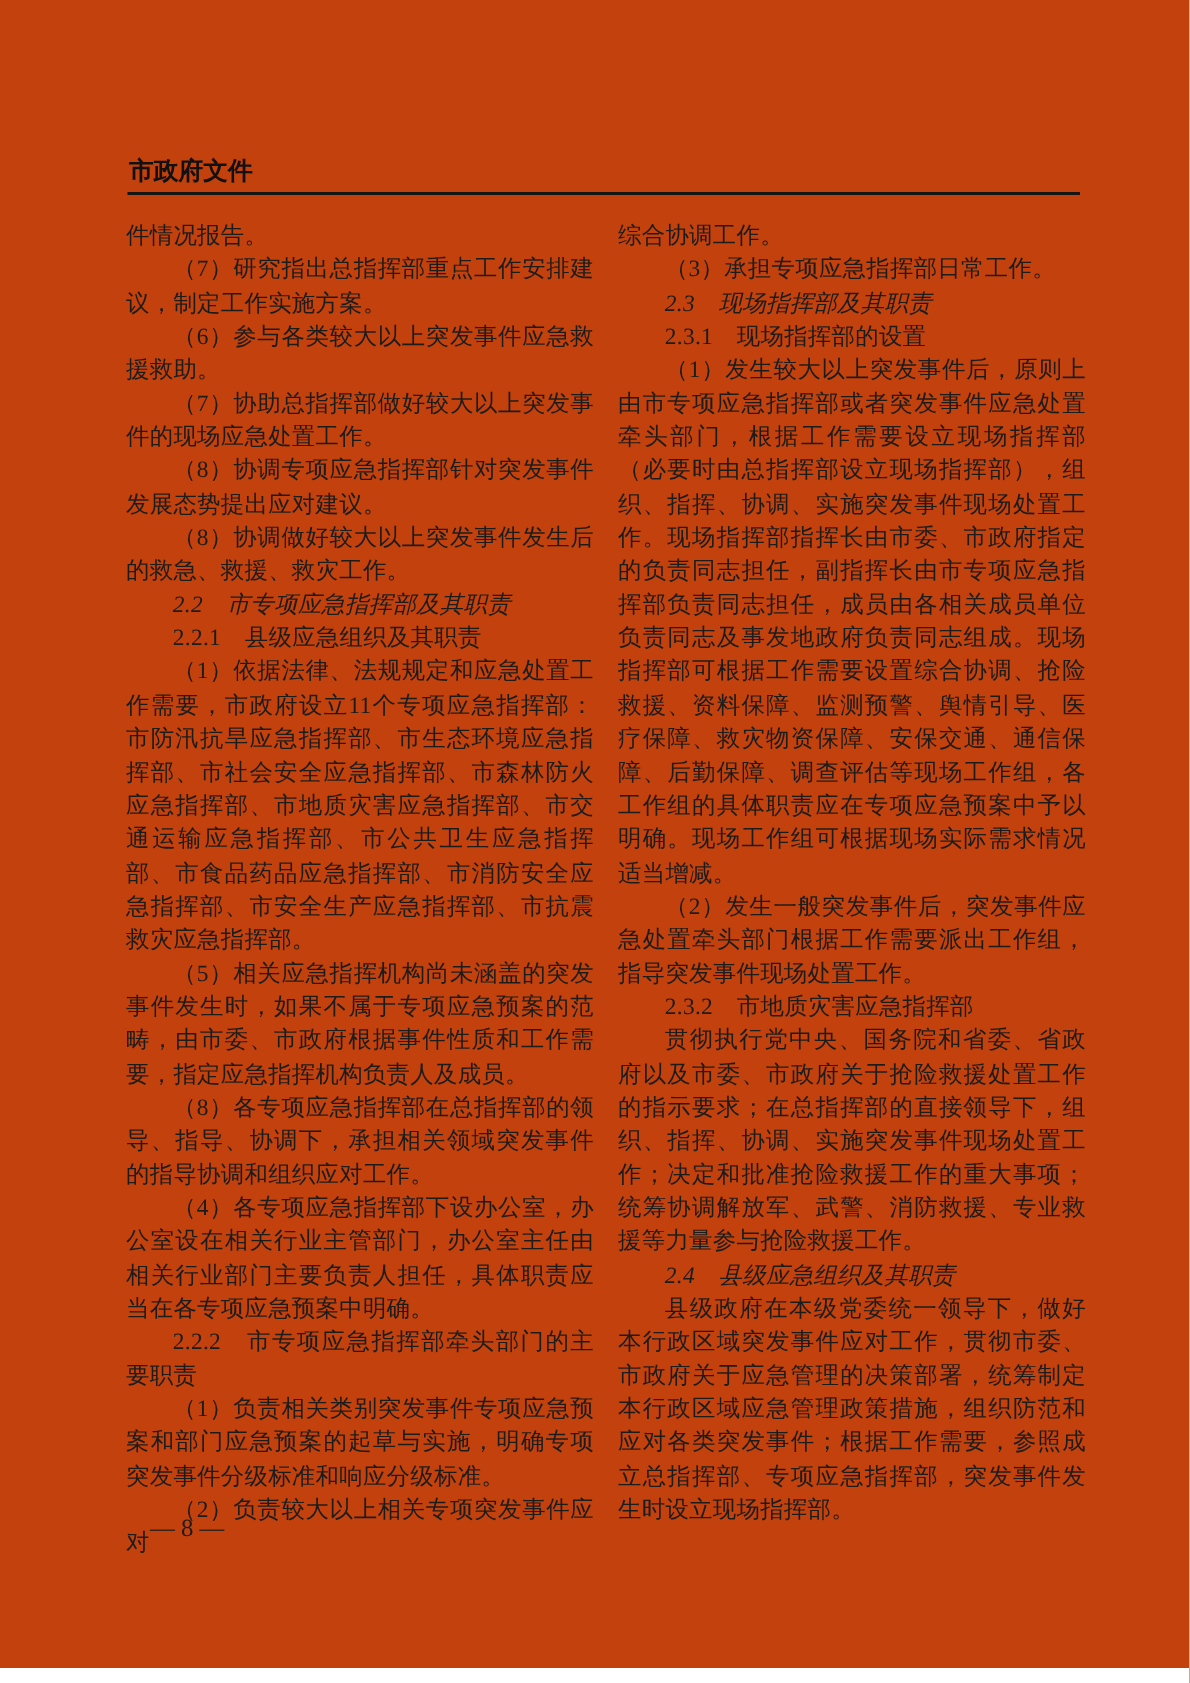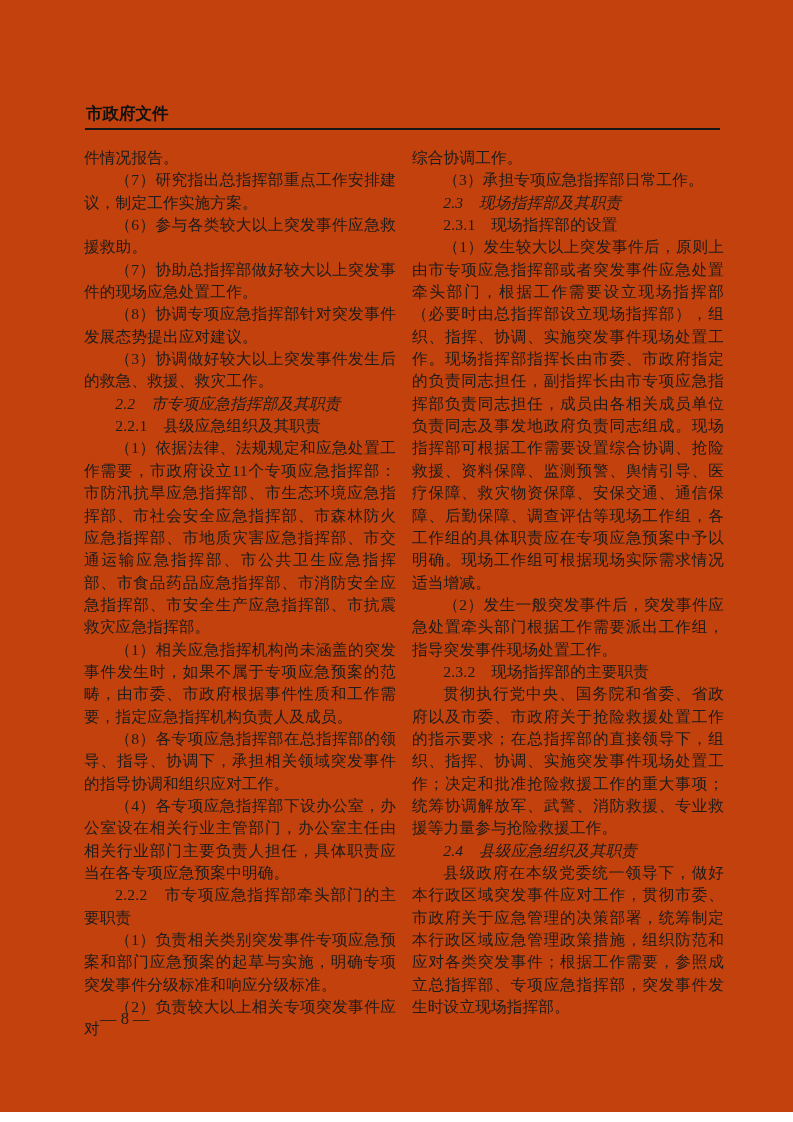--- a/index.html
+++ b/index.html
@@ -55,40 +55,40 @@
   <div class="rule"></div>
 
   <div class="columns">
 
     <div class="col">
       <p class="cont">件情况报告。</p>
       <p class="para">（7）研究指出总指挥部重点工作安排建议，制定工作实施方案。</p>
       <p class="para">（6）参与各类较大以上突发事件应急救援救助。</p>
       <p class="para">（7）协助总指挥部做好较大以上突发事件的现场应急处置工作。</p>
       <p class="para">（8）协调专项应急指挥部针对突发事件发展态势提出应对建议。</p>
-      <p class="para">（3）协调做好较大以上突发事件发生后的救急、救援、救灾工作。</p>
+      <p class="para">（8）协调做好较大以上突发事件发生后的救急、救援、救灾工作。</p>
       <p class="h-kai">2.2　市专项应急指挥部及其职责</p>
       <p class="h-num">2.2.1　县级应急组织及其职责</p>
       <p class="para">（1）依据法律、法规规定和应急处置工作需要，市政府设立11个专项应急指挥部：市防汛抗旱应急指挥部、市生态环境应急指挥部、市社会安全应急指挥部、市森林防火应急指挥部、市地质灾害应急指挥部、市交通运输应急指挥部、市公共卫生应急指挥部、市食品药品应急指挥部、市消防安全应急指挥部、市安全生产应急指挥部、市抗震救灾应急指挥部。</p>
-      <p class="para">（1）相关应急指挥机构尚未涵盖的突发事件发生时，如果不属于专项应急预案的范畴，由市委、市政府根据事件性质和工作需要，指定应急指挥机构负责人及成员。</p>
+      <p class="para">（5）相关应急指挥机构尚未涵盖的突发事件发生时，如果不属于专项应急预案的范畴，由市委、市政府根据事件性质和工作需要，指定应急指挥机构负责人及成员。</p>
       <p class="para">（8）各专项应急指挥部在总指挥部的领导、指导、协调下，承担相关领域突发事件的指导协调和组织应对工作。</p>
       <p class="para">（4）各专项应急指挥部下设办公室，办公室设在相关行业主管部门，办公室主任由相关行业部门主要负责人担任，具体职责应当在各专项应急预案中明确。</p>
       <p class="h-num">2.2.2　市专项应急指挥部牵头部门的主要职责</p>
       <p class="para">（1）负责相关类别突发事件专项应急预案和部门应急预案的起草与实施，明确专项突发事件分级标准和响应分级标准。</p>
       <p class="para">（2）负责较大以上相关专项突发事件应对</p>
     </div>
 
     <div class="col">
       <p class="cont">综合协调工作。</p>
       <p class="para">（3）承担专项应急指挥部日常工作。</p>
       <p class="h-kai">2.3　现场指挥部及其职责</p>
       <p class="h-num">2.3.1　现场指挥部的设置</p>
       <p class="para">（1）发生较大以上突发事件后，原则上由市专项应急指挥部或者突发事件应急处置牵头部门，根据工作需要设立现场指挥部（必要时由总指挥部设立现场指挥部），组织、指挥、协调、实施突发事件现场处置工作。现场指挥部指挥长由市委、市政府指定的负责同志担任，副指挥长由市专项应急指挥部负责同志担任，成员由各相关成员单位负责同志及事发地政府负责同志组成。现场指挥部可根据工作需要设置综合协调、抢险救援、资料保障、监测预警、舆情引导、医疗保障、救灾物资保障、安保交通、通信保障、后勤保障、调查评估等现场工作组，各工作组的具体职责应在专项应急预案中予以明确。现场工作组可根据现场实际需求情况适当增减。</p>
       <p class="para">（2）发生一般突发事件后，突发事件应急处置牵头部门根据工作需要派出工作组，指导突发事件现场处置工作。</p>
-      <p class="h-num">2.3.2　现场指挥部的主要职责</p>
+      <p class="h-num">2.3.2　市地质灾害应急指挥部</p>
       <p class="para">贯彻执行党中央、国务院和省委、省政府以及市委、市政府关于抢险救援处置工作的指示要求；在总指挥部的直接领导下，组织、指挥、协调、实施突发事件现场处置工作；决定和批准抢险救援工作的重大事项；统筹协调解放军、武警、消防救援、专业救援等力量参与抢险救援工作。</p>
       <p class="h-kai">2.4　县级应急组织及其职责</p>
       <p class="para">县级政府在本级党委统一领导下，做好本行政区域突发事件应对工作，贯彻市委、市政府关于应急管理的决策部署，统筹制定本行政区域应急管理政策措施，组织防范和应对各类突发事件；根据工作需要，参照成立总指挥部、专项应急指挥部，突发事件发生时设立现场指挥部。</p>
     </div>
 
   </div>
 
   <div class="footer">
     <span>— 8 —</span>
   </div>

